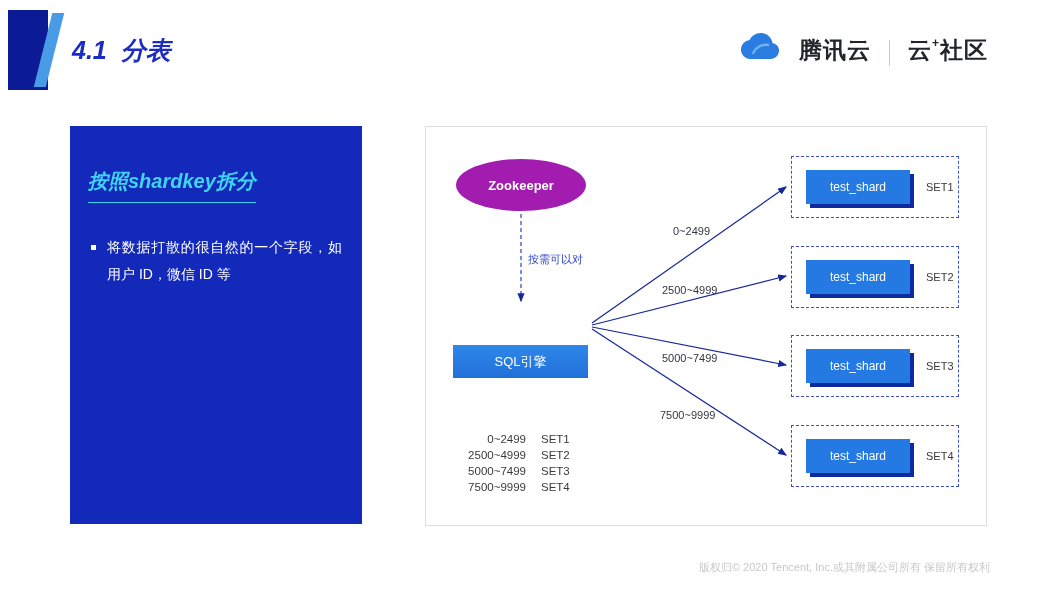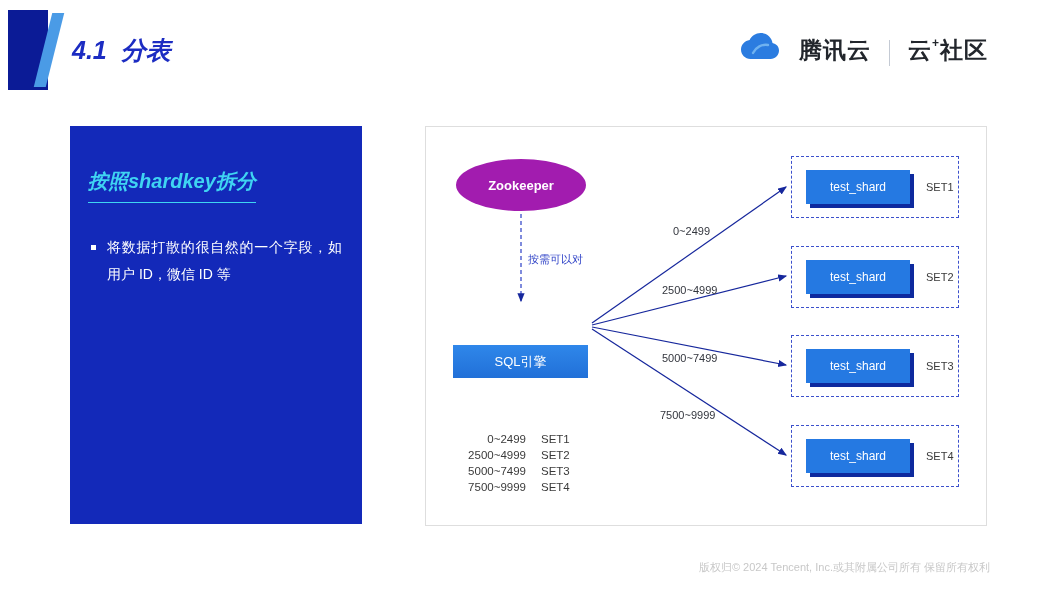--- a/index.html
+++ b/index.html
@@ -131,15 +131,15 @@
         <span class="legend-range">5000~7499</span>
         <span class="legend-set">SET3</span>
       </div>
       <div class="legend-row">
         <span class="legend-range">7500~9999</span>
         <span class="legend-set">SET4</span>
       </div>
     </div>
   </section>
 
-  <div class="footer">版权归© 2024 Tencent, Inc.或其附属公司所有 保留所有权利</div>
+  <div class="footer">版权归© 2020 Tencent, Inc.或其附属公司所有 保留所有权利</div>
 
 </div>
 
 </body></html>

